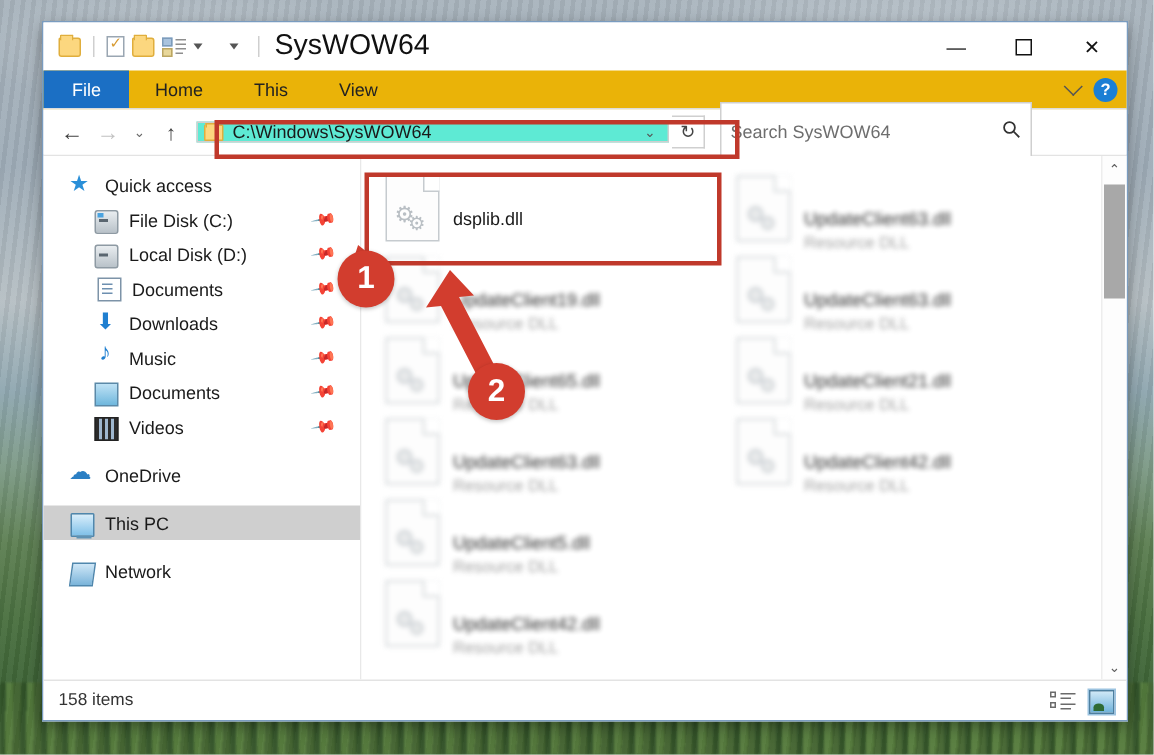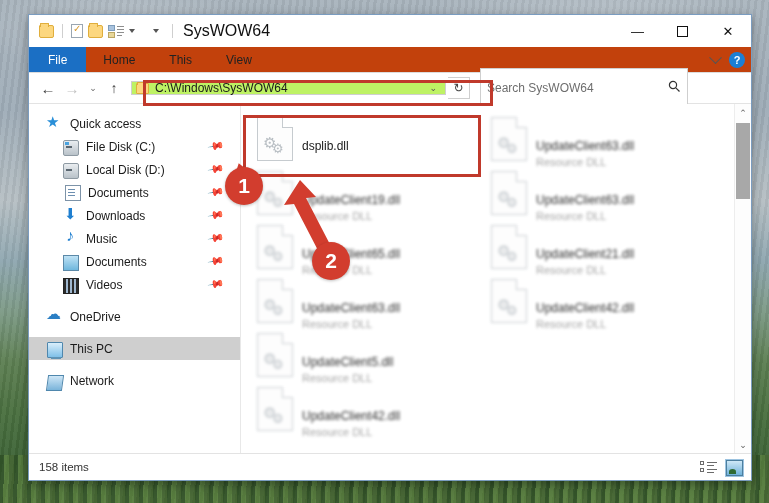--- a/index.html
+++ b/index.html
@@ -48,49 +48,49 @@
   .cust-ico { width:16px; height:13px; position:relative; }
   .cust-ico i { position:absolute; display:block; }
   .cust-ico .a { left:0; top:0; width:7px; height:6px; background:#a9c3de; border:1px solid #7d9cbb;}
   .cust-ico .b { left:0; top:7px; width:7px; height:6px; background:#e8d79a; border:1px solid #bba663;}
   .cust-ico .c { left:9px; top:1px; width:7px; height:1px; background:#8e8e8e;}
   .cust-ico .d { left:9px; top:4px; width:7px; height:1px; background:#8e8e8e;}
   .cust-ico .e { left:9px; top:7px; width:7px; height:1px; background:#8e8e8e;}
   .cust-ico .f { left:9px; top:10px; width:5px; height:1px; background:#8e8e8e;}
   .caret { width:0;height:0;border-left:3.5px solid transparent;border-right:3.5px solid transparent;
            border-top:4px solid #555; }
-  .title-text { font-size:16px; color:#111; margin-left:10px; }
+  .title-text { font-size:19px; color:#111; margin-left:10px; }
   .title-sep { width:1px; height:14px; background:#cfcfcf; margin-left:8px; }
 
   .winbtns { position:absolute; right:0; top:0; height:32px; display:flex; }
   .winbtn { width:45px; height:32px; display:flex; align-items:center; justify-content:center;
             font-size:13px; color:#111; }
   .winbtn.close { width:46px; }
 
   
-  .tabs { height:26px; background:#c2410c; display:flex; align-items:stretch; position:relative;
+  .tabs { height:26px; background:#eab308; display:flex; align-items:stretch; position:relative;
           border-bottom:1px solid #dcdcdc; flex:none; }
   .tab { padding:0 17px; display:flex; align-items:center; font-size:12px; color:#222; }
   .tab.file { background:#1b6fc4; color:#fff; padding:0 19px; }
   .tabs-right { position:absolute; right:6px; top:0; height:26px; display:flex; align-items:center; gap:9px;}
   .chev-down { width:9px; height:9px; border-right:1.6px solid #555; border-bottom:1.6px solid #555;
                transform: rotate(45deg) translate(-2px,-2px); }
   .help { width:16px; height:16px; border-radius:50%; background:#1b7fd4; color:#fff;
           font-size:11px; font-weight:bold; display:flex; align-items:center; justify-content:center;}
 
   
   .addrrow { height:30px; background:#fff; display:flex; align-items:center; padding:0 8px;
              gap:2px; flex:none; position:relative; }
   .navbtn { width:22px; height:22px; display:flex; align-items:center; justify-content:center;
             font-size:15px; color:#3f3f3f; }
   .navbtn.fwd { color:#c2c2c2; }
   .navbtn.hist { font-size:9px; color:#6a6a6a; width:16px;}
   .navbtn.up { font-size:14px; color:#3f3f3f; }
 
-  .addrbox { flex:1 1 auto; height:14px; margin-left:4px; border:1px solid #cfcfcf; background:#bef264;
+  .addrbox { flex:1 1 auto; height:14px; margin-left:4px; border:1px solid #cfcfcf; background:#5eead4;
              display:flex; align-items:center; padding:0 2px 0 4px; max-width:315px; }
   .addr-folder { width:13px; height:11px; background:#fcd77f; border:1px solid #e0ae3c; border-radius:1px;
                  position:relative; flex:none;}
   .addr-folder::before{content:"";position:absolute;left:0;top:-2px;width:6px;height:2px;background:#fcd77f;
                  border:1px solid #e0ae3c;border-bottom:none;}
   .addr-text { font-size:12px; color:#1a1a1a; margin-left:6px; flex:1; }
   .addr-chev { font-size:9px; color:#555; padding:0 6px; }
   .refresh { width:22px; height:22px; border:1px solid #cfcfcf; border-left:none; background:#fff;
              display:flex;align-items:center;justify-content:center; font-size:12px; color:#444; flex:none;}
   .searchbox { width:208px; height:40px; border:1px solid #cfcfcf; background:#fff; margin-left:8px;

